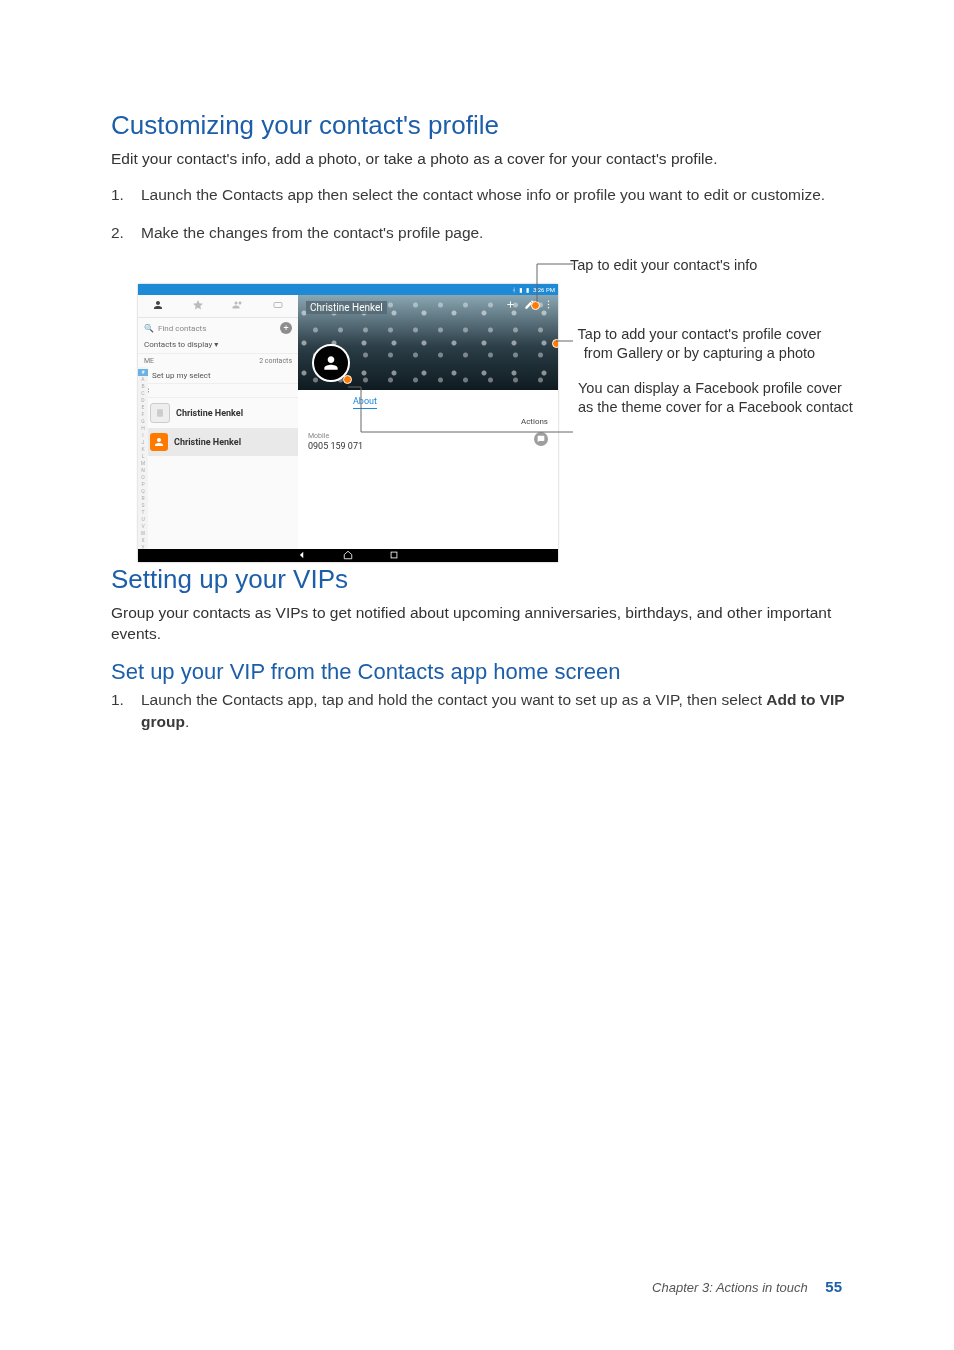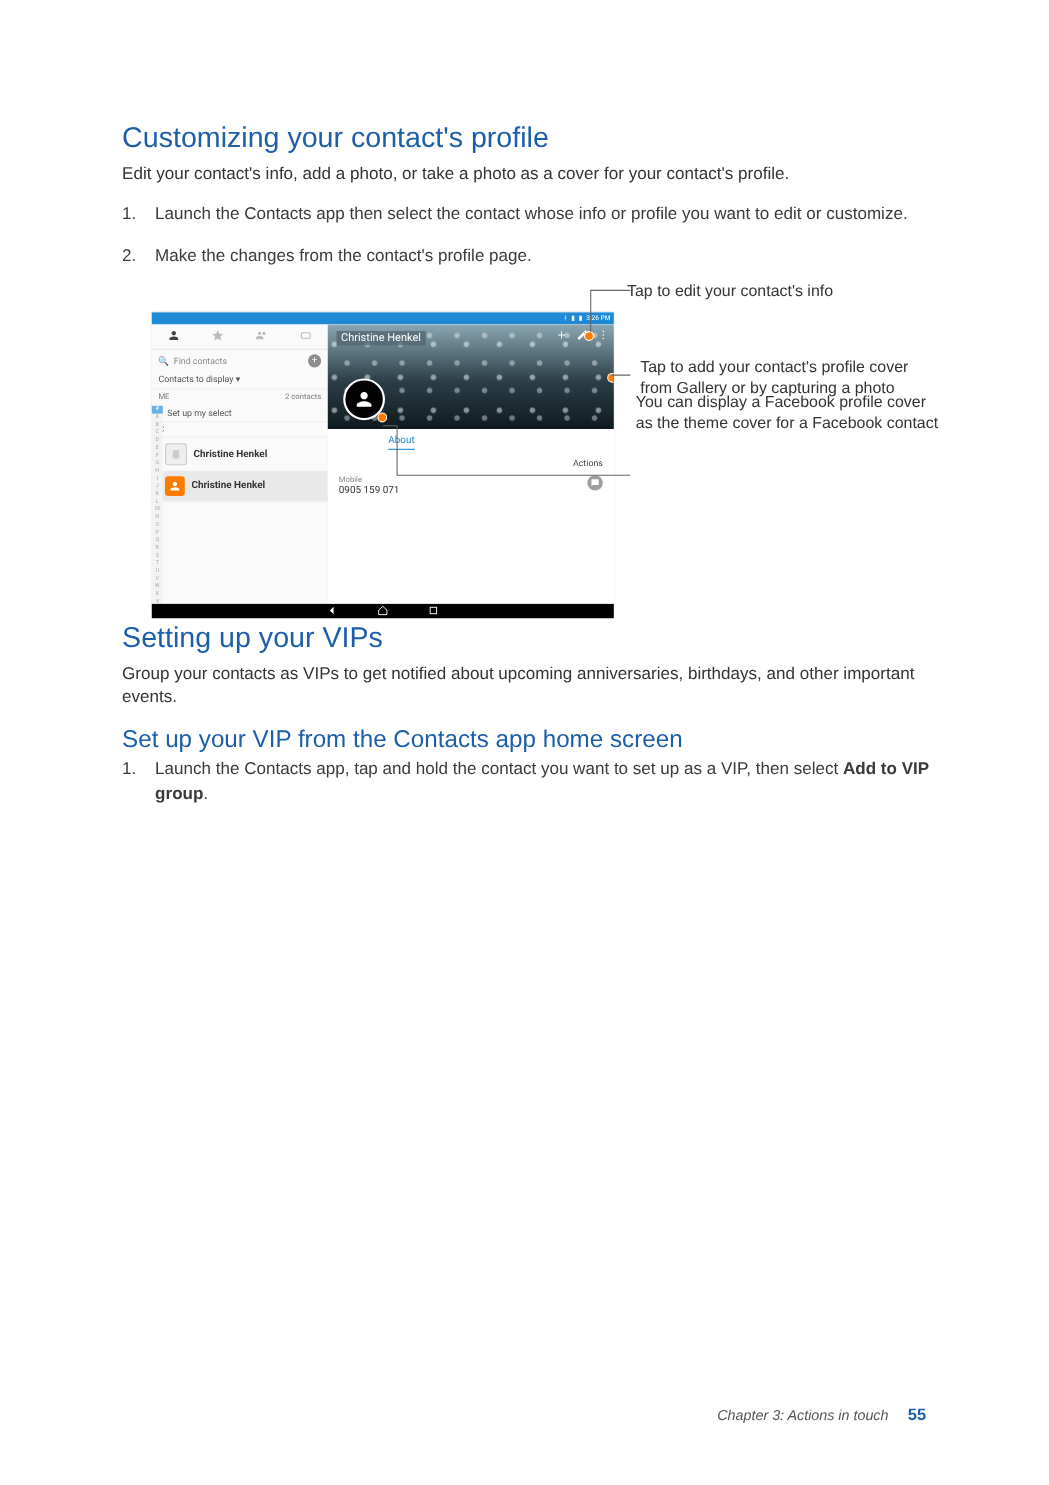--- a/index.html
+++ b/index.html
@@ -429,22 +429,22 @@
         <g stroke="#666" stroke-width="1" fill="none">
 
           <path d="M399 43 L399 5 L435 5"></path>
 
           <path d="M418 82 L435 82"></path>
 
           <path d="M210 128 L223 128 L223 173 L435 173"></path>
         </g>
       </svg>
       <div class="callout-text" style="left:432px; top:-3px;">Tap to edit your contact's info</div>
-      <div class="callout-text" style="left:444px; top:66px;">Tap to add your contact's profile cover from Gallery or by capturing a photo</div>
-      <div class="callout-text" style="left:440px; top:98px;">You can display a Facebook profile cover as the theme cover for a Facebook contact</div>
+      <div class="callout-text" style="left:424px; top:66px;text-align:center;">Tap to add your contact's profile cover from Gallery or by capturing a photo</div>
+      <div class="callout-text" style="left:440px; top:120px;">You can display a Facebook profile cover as the theme cover for a Facebook contact</div>
     </div>
   </div>
 
   <h2 class="blue" style="">Setting up your VIPs</h2>
   <p class="body">Group your contacts as VIPs to get notified about upcoming anniversaries, birthdays, and other important events.</p>
 
   <h3 class="blue" style="margin-top:12px">Set up your VIP from the Contacts app home screen</h3>
 
   <ol class="steps">
     <li>

